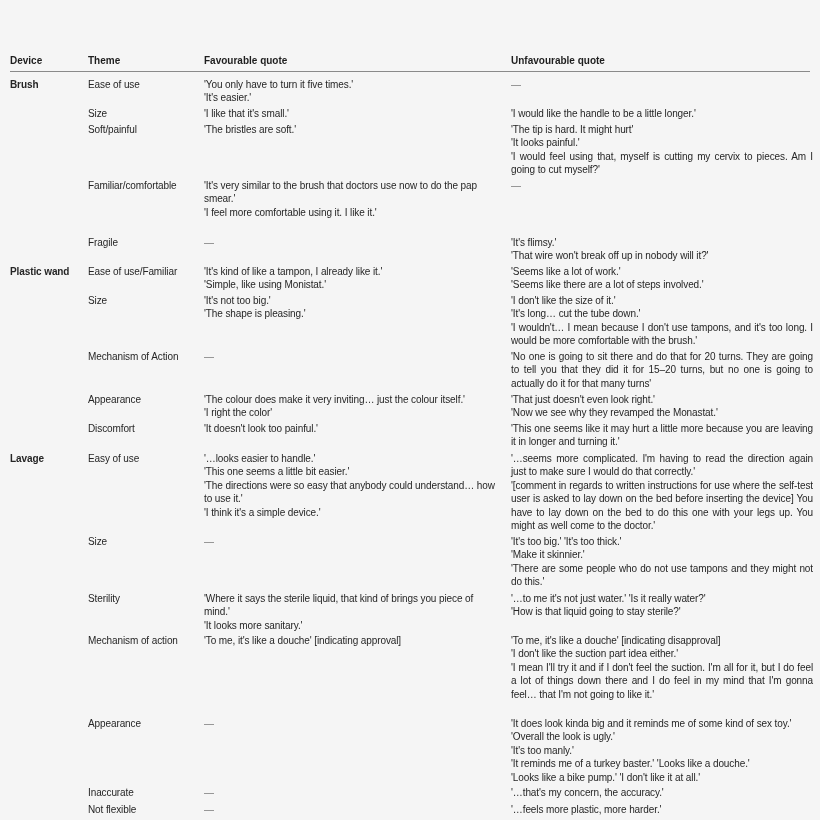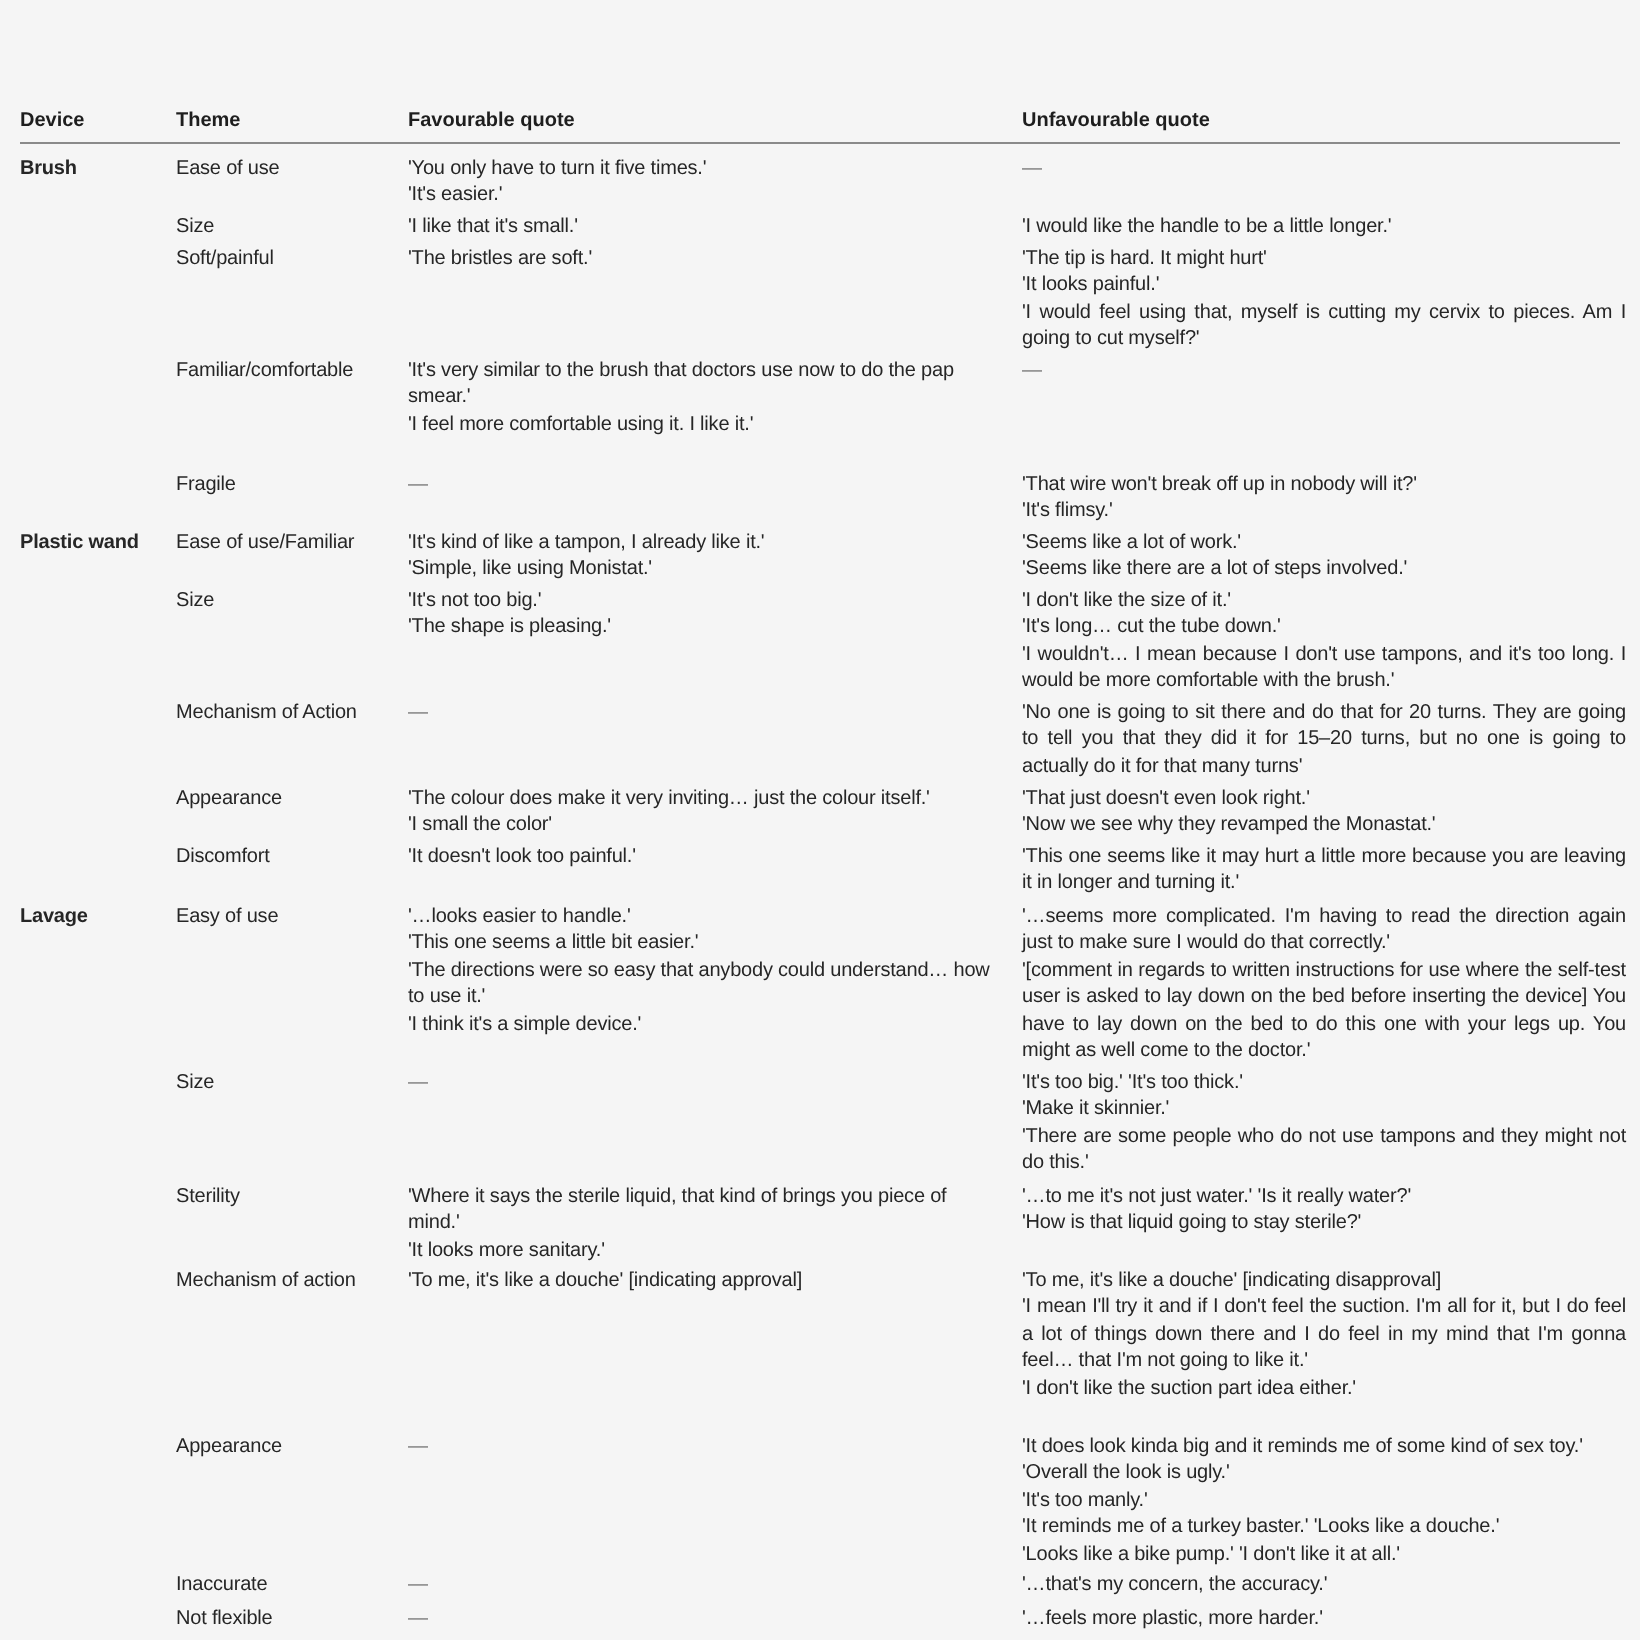--- a/index.html
+++ b/index.html
@@ -73,22 +73,22 @@
           <span class="quote dash">—</span>
         </div>
       </div>
       <div class="row" style="top: 220px;">
         <div class="cell c-device"></div>
         <div class="cell c-theme">Fragile</div>
         <div class="cell c-fav">
           <span class="quote dash">—</span>
         </div>
         <div class="cell c-unfav">
+          <span class="quote">'It's flimsy.'</span>
           <span class="quote">'That wire won't break off up in nobody will it?'</span>
-          <span class="quote">'It's flimsy.'</span>
         </div>
       </div>
       <div class="row" style="top: 249px;">
         <div class="cell c-device">Plastic wand</div>
         <div class="cell c-theme">Ease of use/Familiar</div>
         <div class="cell c-fav">
           <span class="quote">'It's kind of like a tampon, I already like it.'</span>
           <span class="quote">'Simple, like using Monistat.'</span>
         </div>
         <div class="cell c-unfav">
@@ -117,21 +117,21 @@
         </div>
         <div class="cell c-unfav">
           <span class="quote">'No one is going to sit there and do that for 20 turns. They are going to tell you that they did it for 15–20 turns, but no one is going to actually do it for that many turns'</span>
         </div>
       </div>
       <div class="row" style="top: 377px;">
         <div class="cell c-device"></div>
         <div class="cell c-theme">Appearance</div>
         <div class="cell c-fav">
           <span class="quote">'The colour does make it very inviting… just the colour itself.'</span>
-          <span class="quote">'I small the color'</span>
+          <span class="quote">'I right the color'</span>
         </div>
         <div class="cell c-unfav">
           <span class="quote">'That just doesn't even look right.'</span>
           <span class="quote">'Now we see why they revamped the Monastat.'</span>
         </div>
       </div>
       <div class="row" style="top: 406px;">
         <div class="cell c-device"></div>
         <div class="cell c-theme">Discomfort</div>
         <div class="cell c-fav">
@@ -180,22 +180,22 @@
         </div>
       </div>
       <div class="row" style="top: 618px;">
         <div class="cell c-device"></div>
         <div class="cell c-theme">Mechanism of action</div>
         <div class="cell c-fav">
           <span class="quote">'To me, it's like a douche' [indicating approval]</span>
         </div>
         <div class="cell c-unfav">
           <span class="quote">'To me, it's like a douche' [indicating disapproval]</span>
+          <span class="quote">'I don't like the suction part idea either.'</span>
           <span class="quote">'I mean I'll try it and if I don't feel the suction. I'm all for it, but I do feel a lot of things down there and I do feel in my mind that I'm gonna feel… that I'm not going to like it.'</span>
-          <span class="quote">'I don't like the suction part idea either.'</span>
         </div>
       </div>
       <div class="row" style="top: 701px;">
         <div class="cell c-device"></div>
         <div class="cell c-theme">Appearance</div>
         <div class="cell c-fav">
           <span class="quote dash">—</span>
         </div>
         <div class="cell c-unfav">
           <span class="quote">'It does look kinda big and it reminds me of some kind of sex toy.'</span>

